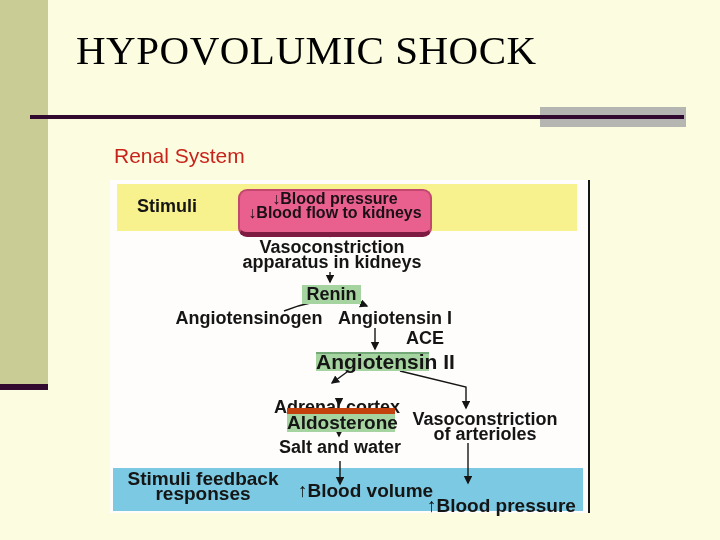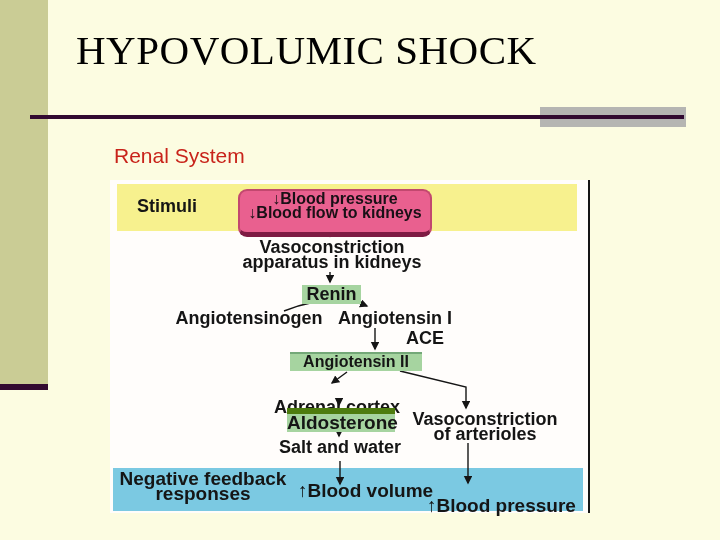--- a/index.html
+++ b/index.html
@@ -45,23 +45,23 @@
   }
   .juxta{left:222px;top:60px;}
   .greenbox{
     position:absolute;box-sizing:border-box;background:#a6d4a0;
     text-align:center;font-weight:bold;color:#151515;white-space:nowrap;
   }
   .box-renin{left:192px;top:105px;width:59px;height:19px;font-size:18px;line-height:18px;}
   .angiotensinogen{left:139px;top:131px;}
   .angiotensin1{left:285px;top:131px;}
   .ace{left:272px;top:151px;text-align:right;margin-left:24px;}
-  .box-ang2{left:180px;top:172px;width:132px;height:19px;font-size:16px;line-height:16px;border-top:2px solid #74a878;}
+  .box-ang2{left:206px;top:172px;width:113px;height:19px;font-size:21px;line-height:16px;border-top:2px solid #74a878;}
   .adrenal{left:227px;top:220px;}
-  .box-aldo{left:177px;top:228px;width:108px;height:24px;font-size:19px;line-height:17px;border-top:6px solid #4d7c0f;}
+  .box-aldo{left:177px;top:228px;width:108px;height:24px;font-size:19px;line-height:17px;border-top:6px solid #c2410c;}
   .vaso{left:375px;top:232px;line-height:15px;}
   .salt{left:230px;top:260px;line-height:14px;}
   .negfb{left:93px;top:291px;font-size:19px;}
   .bvol{left:188px;top:303px;font-size:19px;text-align:right;}
   .bpres{left:317px;top:303px;font-size:19px;text-align:left;margin-top:15px;}
 </style>
 </head>
 <body>
 
 <div class="slide">
@@ -127,21 +127,21 @@
     <div class="lbl ctr vaso">
       <div>Vasoconstriction</div>
       <div>of arterioles</div>
     </div>
 
     <div class="lbl ctr salt">
       <div>Salt and water</div>
     </div>
 
     <div class="lbl ctr negfb">
-      <div>Negative feedback</div>
+      <div>Stimuli feedback</div>
       <div>responses</div>
     </div>
 
     <div class="lbl bvol">↑Blood volume</div>
     <div class="lbl bpres">↑Blood pressure</div>
 
   </div>
 </div>
 
 </body></html>

